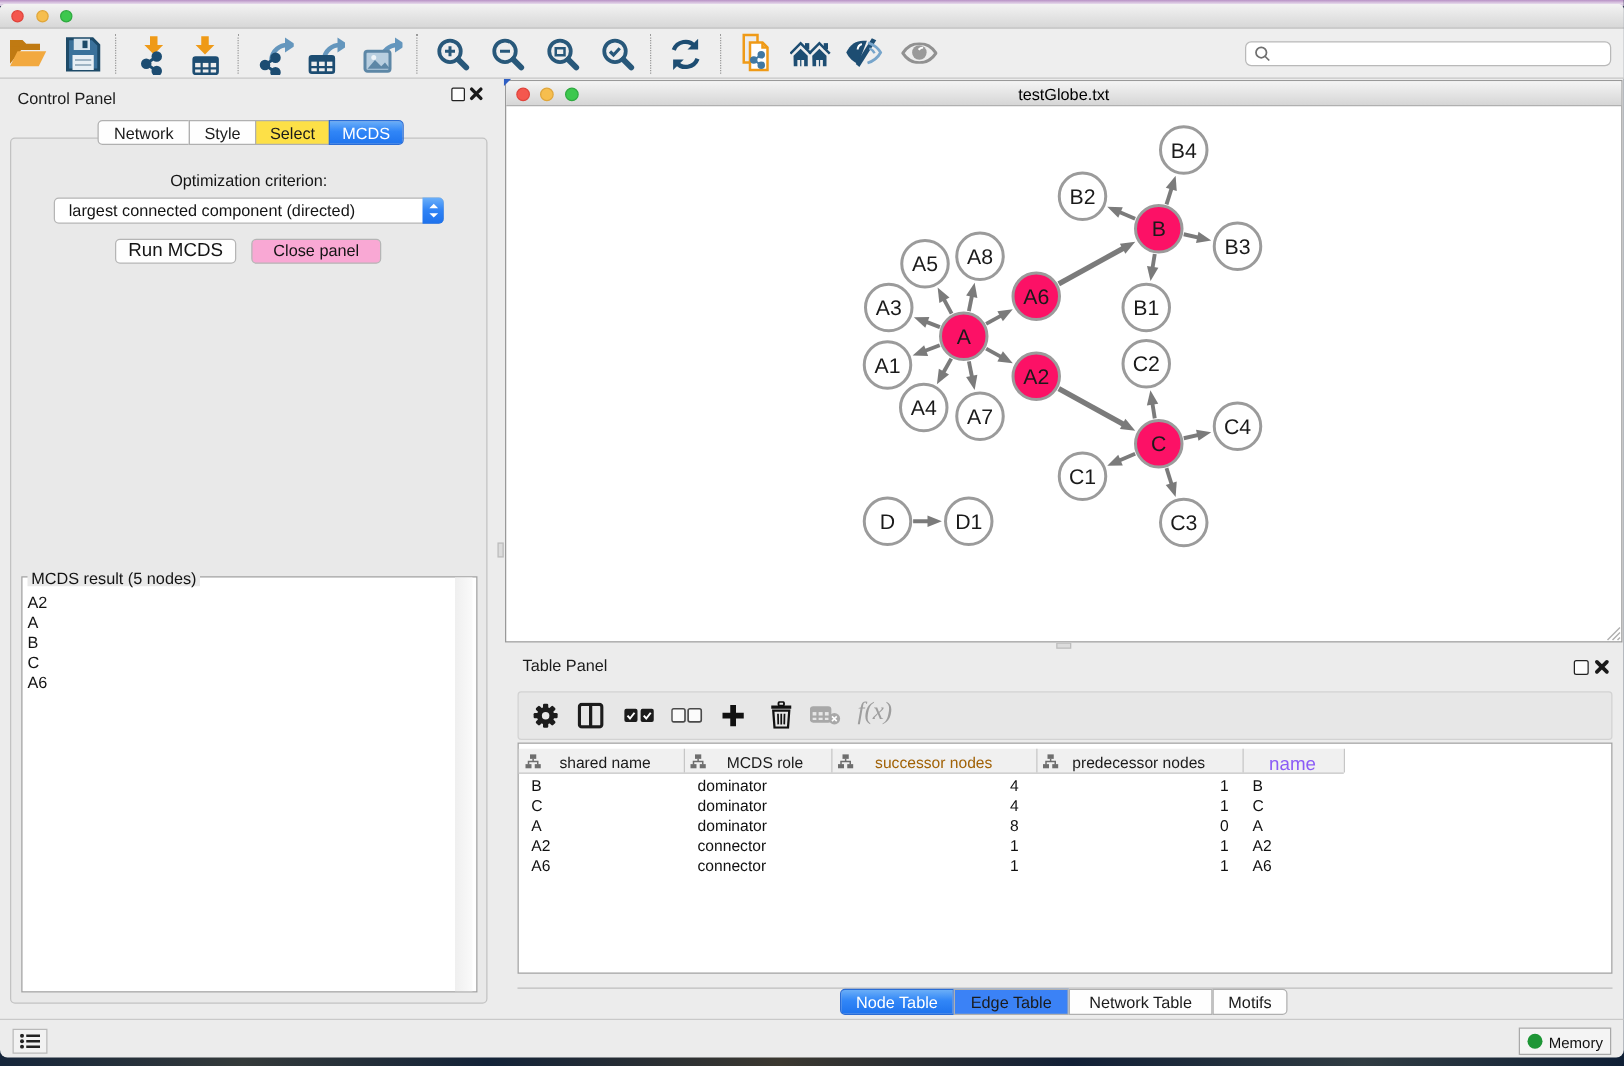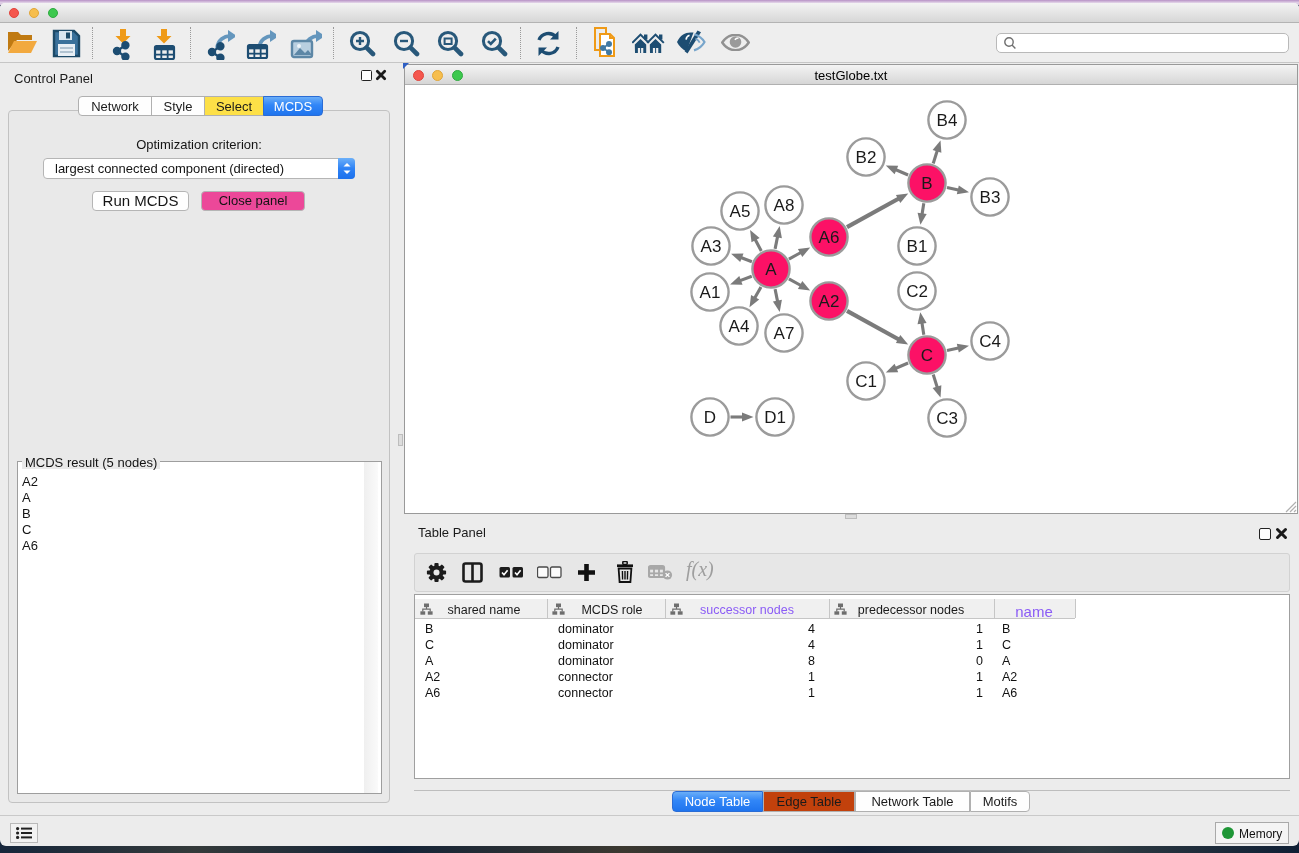--- a/index.html
+++ b/index.html
@@ -149,21 +149,21 @@
       <div style="position:absolute;left:263px;top:96px;width:60px;height:20px;background:linear-gradient(#6aaef8,#3186f7 45%,#1f74ee);color:#fff;border:1px solid #2a6cd5;border-radius:0 4px 4px 0;box-sizing:border-box;font-size:13px;text-align:center;line-height:19px">MCDS</div>
       <div style="position:absolute;left:0px;top:137px;width:398px;height:16px;text-align:center;font-size:13px;color:#141414">Optimization criterion:</div>
       <div style="position:absolute;left:43px;top:158px;width:312px;height:21px;background:#fff;border:1px solid #b5b5b5;border-radius:4px;box-sizing:border-box"></div>
       <div style="position:absolute;left:55px;top:161px;width:280px;height:16px;font-size:13px;color:#141414">largest connected component (directed)</div>
       <div style="position:absolute;left:338px;top:158px;width:17px;height:21px;background:linear-gradient(#6cb0f9,#2e82f5 50%,#1d71ec);border-radius:0 4px 4px 0;box-sizing:border-box"></div>
       <svg style="position:absolute;left:340.5px;top:161px" width="12" height="15" viewBox="0 0 12 15">
         <path d="M2.5 5.5L6 2l3.5 3.5z" fill="#fff"></path>
         <path d="M2.5 9.5L6 13l3.5-3.5z" fill="#fff"></path>
       </svg>
       <div style="position:absolute;left:92px;top:191px;width:97px;height:20px;background:#fefefe;border:1px solid #b5b5b5;border-radius:4px;box-sizing:border-box;font-size:15px;color:#141414;text-align:center;line-height:18px">Run MCDS</div>
-      <div style="position:absolute;left:201px;top:191px;width:104px;height:20px;background:#ec4899;border:1px solid #b5b5b5;border-radius:4px;box-sizing:border-box;font-size:13px;color:#141414;text-align:center;line-height:18px">Close panel</div>
+      <div style="position:absolute;left:201px;top:191px;width:104px;height:20px;background:#f9a8d4;border:1px solid #b5b5b5;border-radius:4px;box-sizing:border-box;font-size:13px;color:#141414;text-align:center;line-height:18px">Close panel</div>
       <div style="position:absolute;left:17px;top:461px;width:365px;height:333px;border:1px solid #9e9e9e;background:#fff;box-sizing:border-box"></div>
       <div style="position:absolute;left:364px;top:462px;width:14px;height:331px;background:linear-gradient(90deg,#efefef,#fafafa)"></div>
       <div style="position:absolute;left:22px;top:455px;height:14px;background:#e9e9e9;font-size:13px;color:#141414;padding:0 3px;white-space:nowrap">MCDS result (5 nodes)</div>
       <div style="position:absolute;left:22px;top:474px;width:100px;font-size:13px;color:#141414;line-height:16px">A2<br>A<br>B<br>C<br>A6</div>
       <div style="position:absolute;left:404px;top:64px;width:894px;height:450px;border:1px solid #999;background:#fff;box-sizing:border-box"></div>
       <div style="position:absolute;left:405px;top:65px;width:892px;height:20px;background:linear-gradient(#f4f4f4,#d6d6d6);border-bottom:1px solid #b0b0b0;box-sizing:border-box"></div>
       <div style="position:absolute;left:412.5px;top:69.5px;width:11.0px;height:11.0px;border-radius:50%;background:#f4574e;border:1px solid #e0443c;box-sizing:border-box"></div>
       <div style="position:absolute;left:432.0px;top:69.5px;width:11.0px;height:11.0px;border-radius:50%;background:#f6be4e;border:1px solid #e0a63a;box-sizing:border-box"></div>
       <div style="position:absolute;left:451.5px;top:69.5px;width:11.0px;height:11.0px;border-radius:50%;background:#3dc84e;border:1px solid #2faa40;box-sizing:border-box"></div>
       <div style="position:absolute;left:405px;top:68px;width:892px;height:14px;text-align:center;font-size:13px;color:#000000">testGlobe.txt</div>
@@ -328,21 +328,21 @@
         <rect x="7.8" y="8.3" width="4.8" height="3.4" fill="#6e6e6e"></rect>
       </svg>
       <div style="position:absolute;left:532px;top:603px;width:160px;height:14px;text-align:center;font-size:12.5px;color:#1b1b1b">MCDS role</div>
       <div style="position:absolute;left:547px;top:599px;width:1px;height:19px;background:#c6c6c6"></div>
       <svg style="position:absolute;left:670px;top:603px" width="13" height="12" viewBox="0 0 13 12">
         <rect x="4" y="0.5" width="5" height="3.6" fill="#6e6e6e"></rect>
         <path d="M6.5 4v2.2M2.8 8.5V6.2h7.4v2.3" fill="none" stroke="#6e6e6e" stroke-width="1.2"></path>
         <rect x="0.4" y="8.3" width="4.8" height="3.4" fill="#6e6e6e"></rect>
         <rect x="7.8" y="8.3" width="4.8" height="3.4" fill="#6e6e6e"></rect>
       </svg>
-      <div style="position:absolute;left:667px;top:603px;width:160px;height:14px;text-align:center;font-size:12.5px;color:#8b5cf6">successor nodes</div>
+      <div style="position:absolute;left:667px;top:603px;width:160px;height:14px;text-align:center;font-size:12.5px;color:#a16207">successor nodes</div>
       <div style="position:absolute;left:665px;top:599px;width:1px;height:19px;background:#c6c6c6"></div>
       <svg style="position:absolute;left:834px;top:603px" width="13" height="12" viewBox="0 0 13 12">
         <rect x="4" y="0.5" width="5" height="3.6" fill="#6e6e6e"></rect>
         <path d="M6.5 4v2.2M2.8 8.5V6.2h7.4v2.3" fill="none" stroke="#6e6e6e" stroke-width="1.2"></path>
         <rect x="0.4" y="8.3" width="4.8" height="3.4" fill="#6e6e6e"></rect>
         <rect x="7.8" y="8.3" width="4.8" height="3.4" fill="#6e6e6e"></rect>
       </svg>
       <div style="position:absolute;left:831px;top:603px;width:160px;height:14px;text-align:center;font-size:12.5px;color:#1b1b1b">predecessor nodes</div>
       <div style="position:absolute;left:829px;top:599px;width:1px;height:19px;background:#c6c6c6"></div>
       <div style="position:absolute;left:954px;top:603px;width:160px;height:14px;text-align:center;font-size:15px;color:#8b5cf6">name</div>
@@ -368,21 +368,21 @@
       <div style="position:absolute;left:700px;top:670px;width:115px;height:15px;font-size:12.5px;color:#111;text-align:right">1</div>
       <div style="position:absolute;left:870px;top:670px;width:113px;height:15px;font-size:12.5px;color:#111;text-align:right">1</div>
       <div style="position:absolute;left:1002px;top:670px;width:60px;height:15px;font-size:12.5px;color:#111">A2</div>
       <div style="position:absolute;left:425px;top:686px;width:100px;height:15px;font-size:12.5px;color:#111">A6</div>
       <div style="position:absolute;left:558px;top:686px;width:120px;height:15px;font-size:12.5px;color:#111">connector</div>
       <div style="position:absolute;left:700px;top:686px;width:115px;height:15px;font-size:12.5px;color:#111;text-align:right">1</div>
       <div style="position:absolute;left:870px;top:686px;width:113px;height:15px;font-size:12.5px;color:#111;text-align:right">1</div>
       <div style="position:absolute;left:1002px;top:686px;width:60px;height:15px;font-size:12.5px;color:#111">A6</div>
       <div style="position:absolute;left:414px;top:790px;width:876px;height:1px;background:#bdbdbd"></div>
       <div style="position:absolute;left:672px;top:791px;width:91px;height:21px;background:linear-gradient(#6aaef8,#3186f7 45%,#1f74ee);color:#fff;border:1px solid #2a6cd5;border-radius:4px 0 0 4px;box-sizing:border-box;font-size:13px;text-align:center;line-height:20px">Node Table</div>
-      <div style="position:absolute;left:763px;top:791px;width:92px;height:21px;background:#c2410c;color:#1b1b1b;border:1px solid #b0b0b0;border-radius:0 0 0 0;box-sizing:border-box;font-size:13px;text-align:center;line-height:20px">Edge Table</div>
+      <div style="position:absolute;left:763px;top:791px;width:92px;height:21px;background:#3b82f6;color:#1b1b1b;border:1px solid #b0b0b0;border-radius:0 0 0 0;box-sizing:border-box;font-size:13px;text-align:center;line-height:20px">Edge Table</div>
       <div style="position:absolute;left:855px;top:791px;width:115px;height:21px;background:#fefefe;color:#1b1b1b;border:1px solid #b0b0b0;border-radius:0 0 0 0;box-sizing:border-box;font-size:13px;text-align:center;line-height:20px">Network Table</div>
       <div style="position:absolute;left:970px;top:791px;width:60px;height:21px;background:#fefefe;color:#1b1b1b;border:1px solid #b0b0b0;border-radius:0 4px 4px 0;box-sizing:border-box;font-size:13px;text-align:center;line-height:20px">Motifs</div>
       <div style="position:absolute;left:0px;top:815px;width:1299px;height:1px;background:#c9c9c9"></div>
       <div style="position:absolute;left:10px;top:823px;width:28px;height:20px;background:#f2f2f2;border:1px solid #b9b9b9;box-sizing:border-box"></div>
       <svg style="position:absolute;left:16px;top:827px" width="16" height="12" viewBox="0 0 16 12">
         <g fill="#222">
           <circle cx="1.6" cy="1.6" r="1.6"></circle>
           <circle cx="1.6" cy="6" r="1.6"></circle>
           <circle cx="1.6" cy="10.4" r="1.6"></circle>
           <rect x="5" y="0.6" width="11" height="2"></rect>

